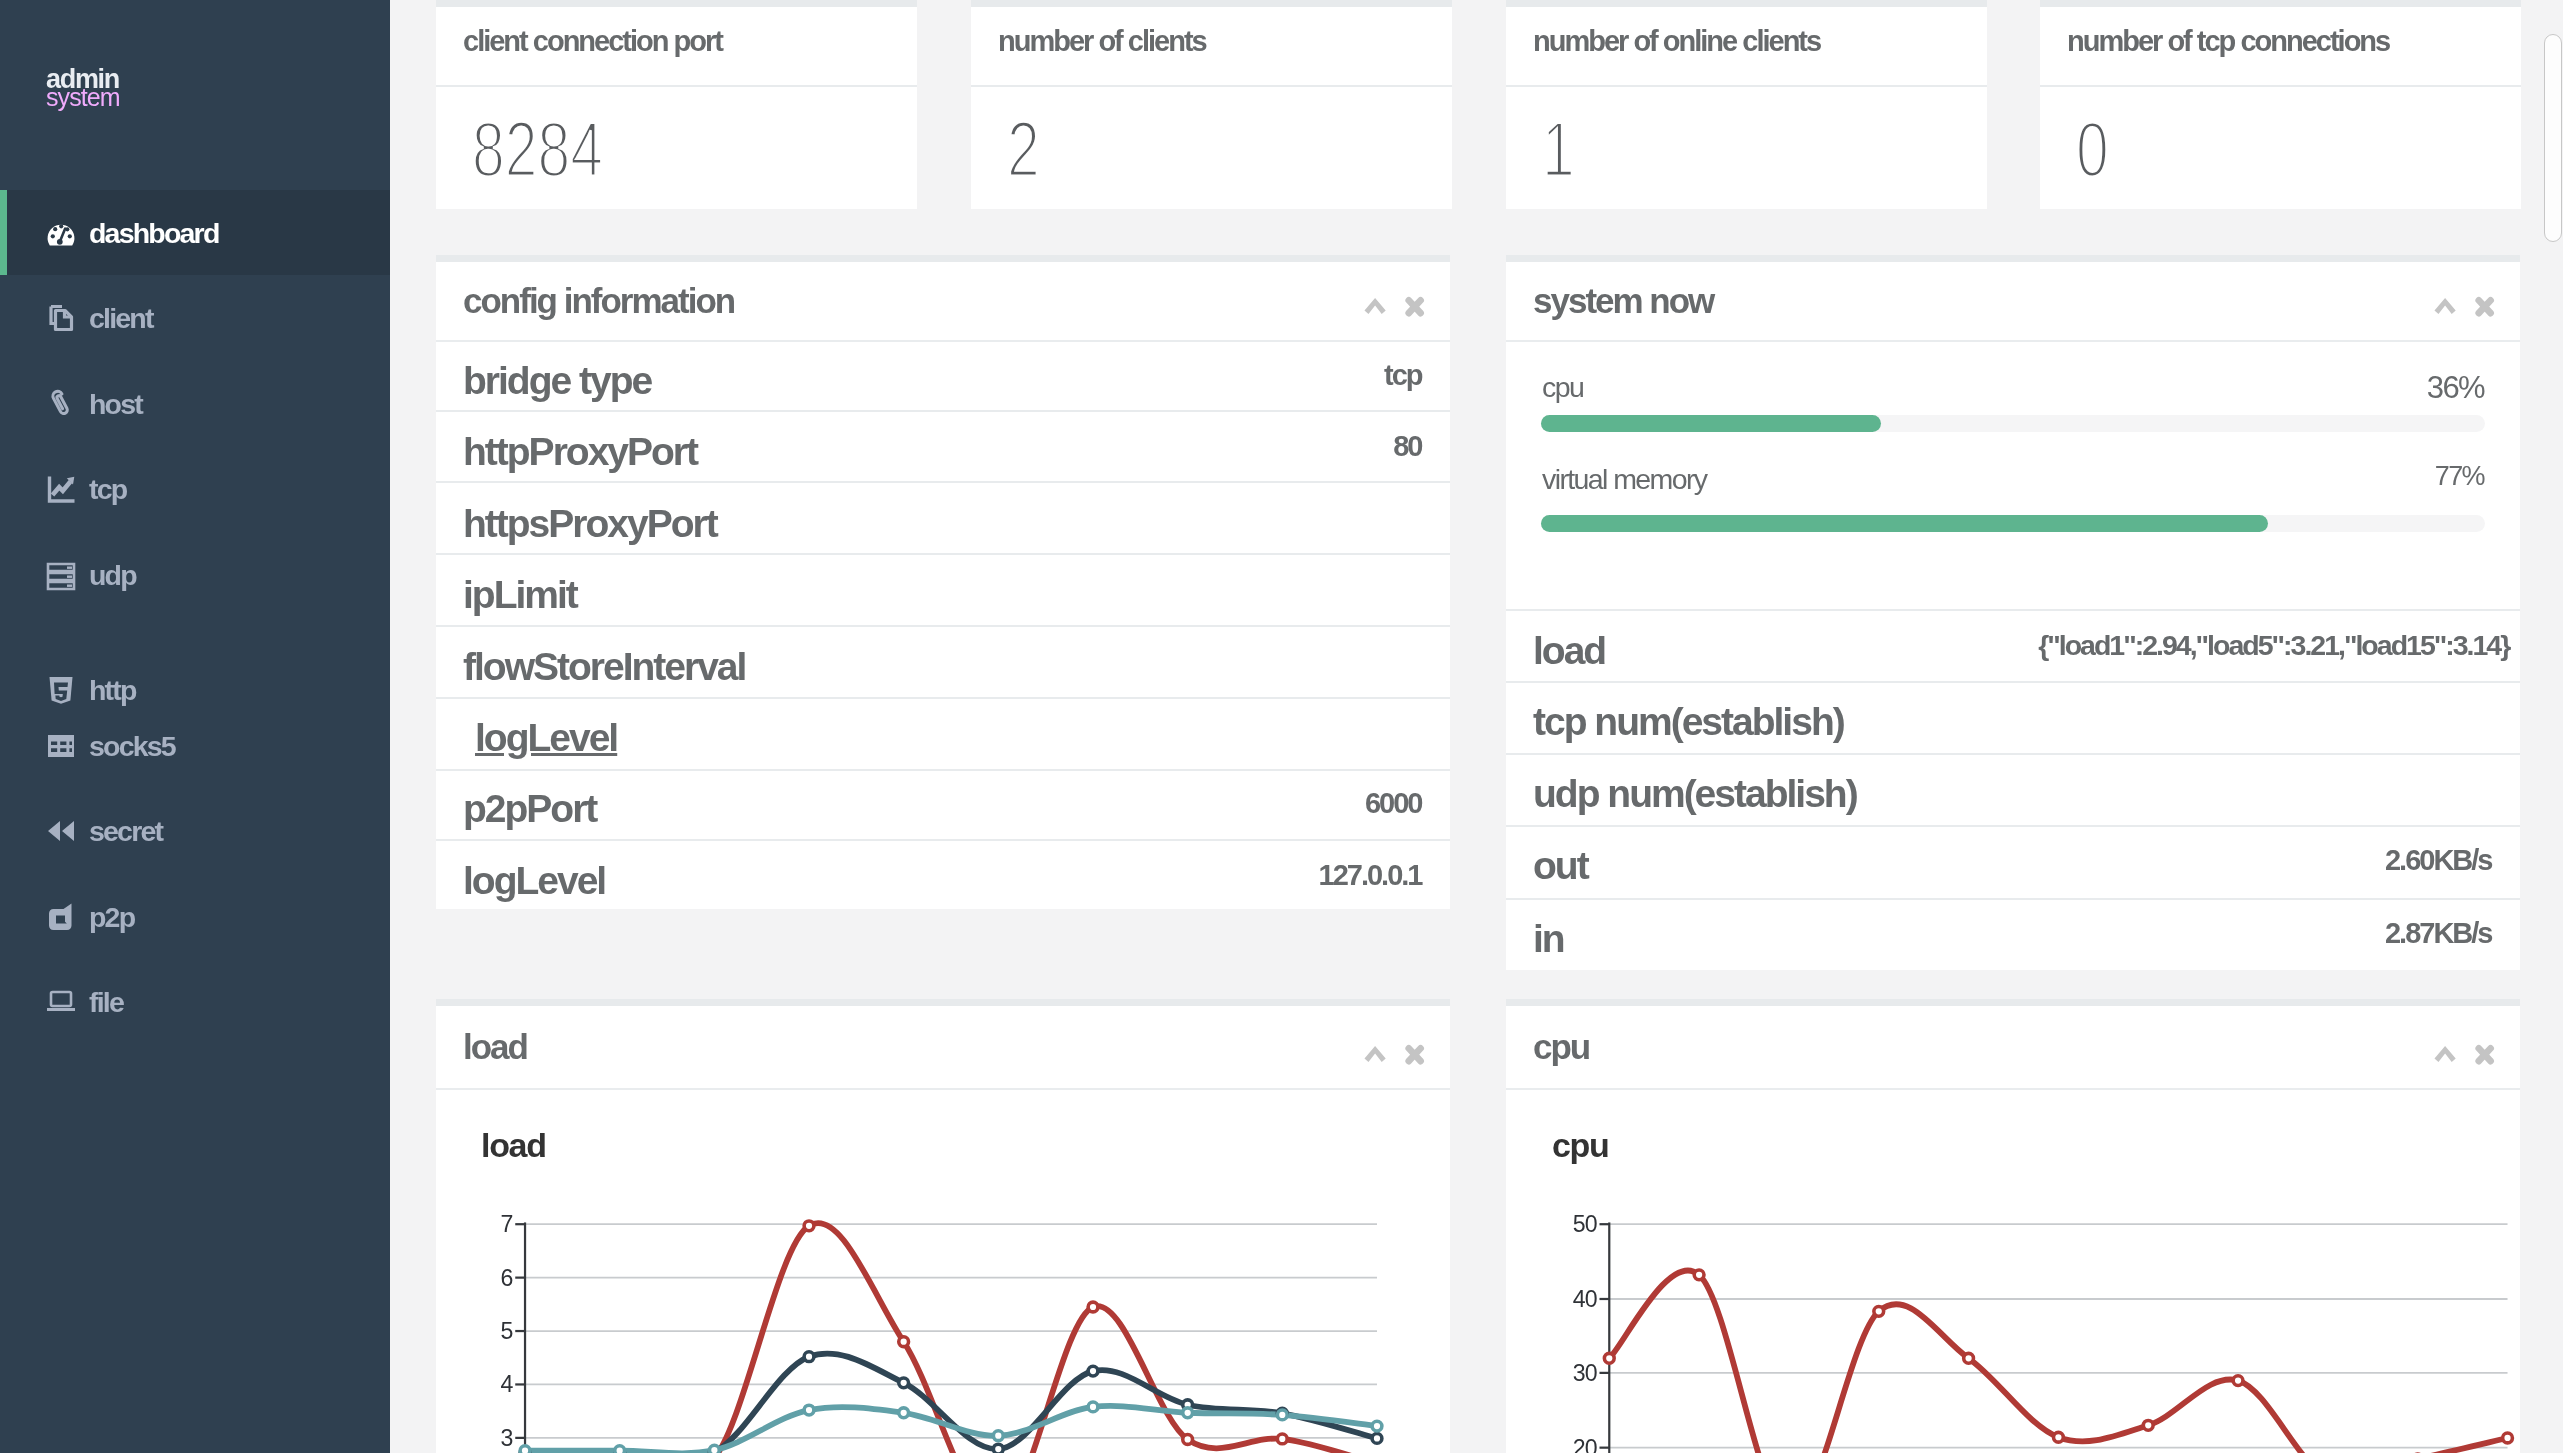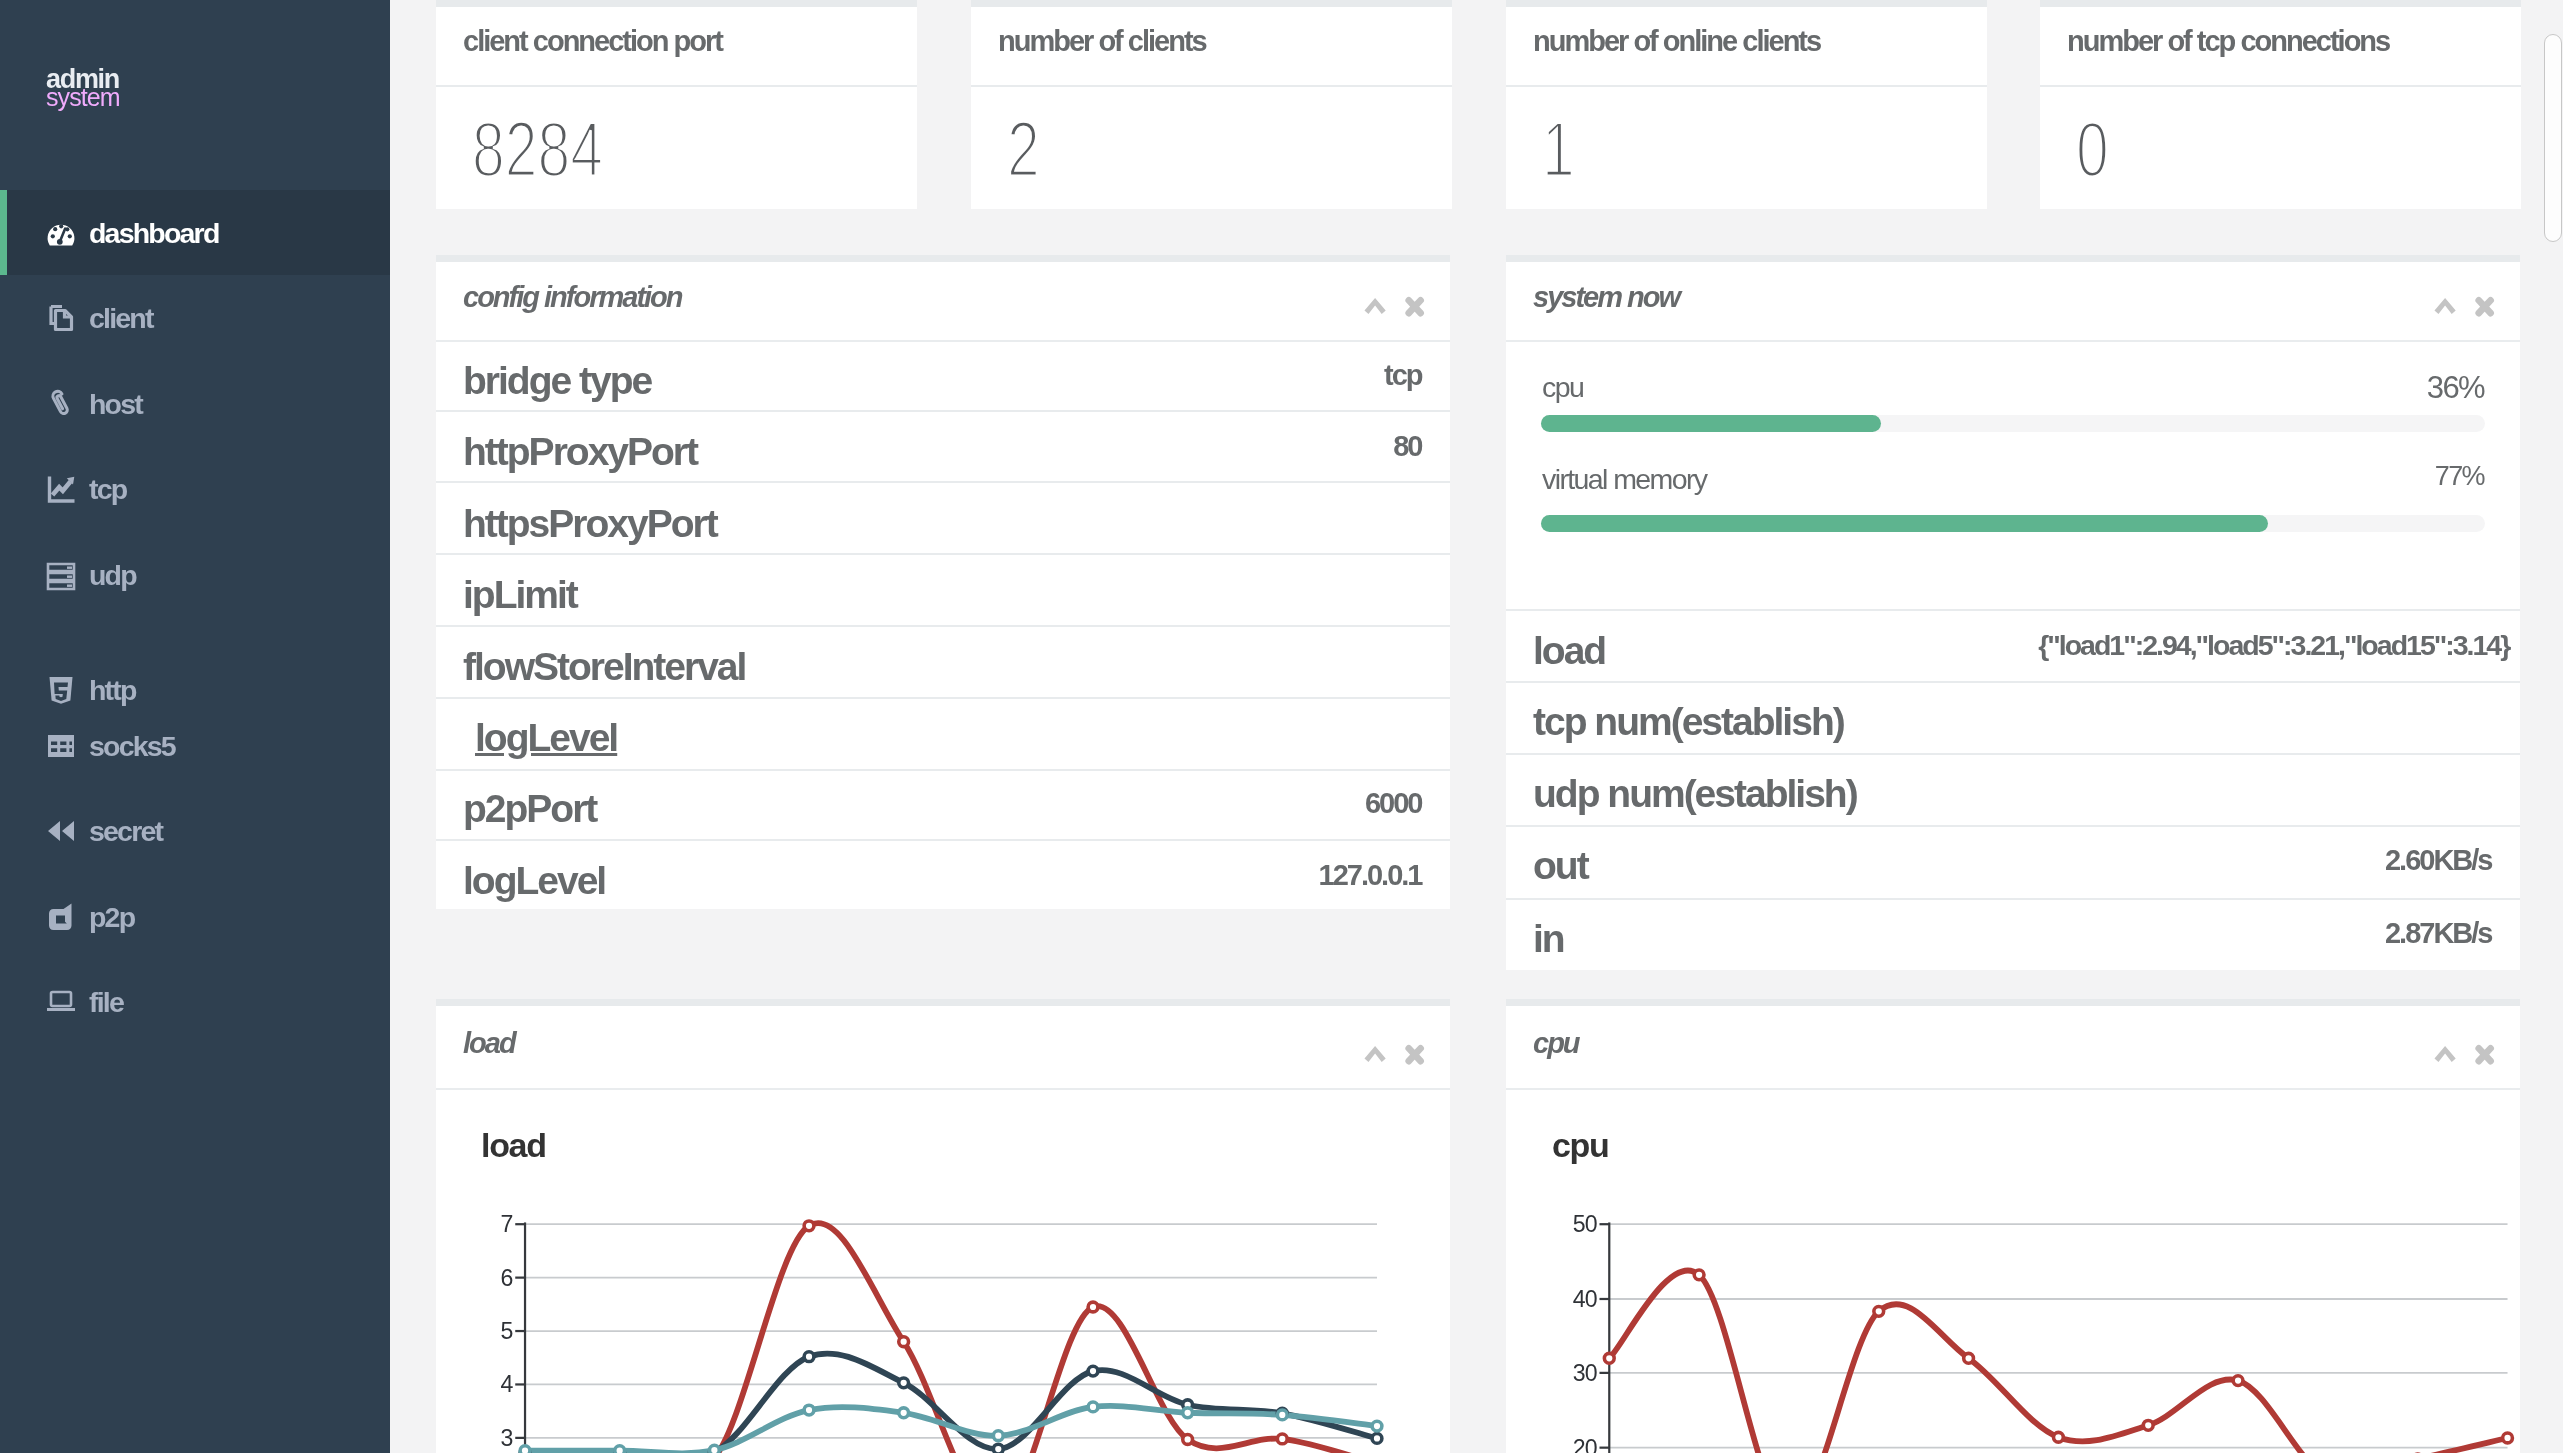--- a/index.html
+++ b/index.html
@@ -18,21 +18,21 @@
 .navitem.active .navicon { left:36px; }
 
 .card { position:absolute; background:#fff; }
 .ibox-strip { position:absolute; background:#e7eaec; }
 .cardlabel { position:absolute; left:27px; top:18px; font-size:29px; font-weight:bold;
   letter-spacing:-2px; color:#676a6c; }
 .bignum { position:absolute; left:36px; top:98px; font-size:77px; letter-spacing:0;
   color:#595c5f; -webkit-text-stroke:3px #fff; transform:scaleX(0.765); transform-origin:0 0; white-space:nowrap; }
 .divider { position:absolute; left:0; width:100%; height:1.8px; background:#e8ebed; }
 
-.iboxtitle { position:absolute; font-size:29px; font-weight:bold; letter-spacing:-2px; color:#676a6c;font-style:italic; }
+.iboxtitle { position:absolute; font-size:35px; font-weight:bold; letter-spacing:-2px; color:#676a6c; }
 .rowlabel { font-size:39px; font-weight:bold; letter-spacing:-2px; color:#676a6c; position:absolute; }
 .rowval { font-size:29px; font-weight:bold; letter-spacing:-2px; color:#676a6c; position:absolute; text-align:right; }
 .hline { position:absolute; height:1.8px; background:#e8ebed; }
 .plain { font-size:28.5px; letter-spacing:-1.6px; color:#676a6c; position:absolute; }
 .charttitle { position:absolute; font-size:34px; font-weight:bold; letter-spacing:-1.3px; color:#333; }
 </style>
 </head>
 <body>
 <div id="page">
 

